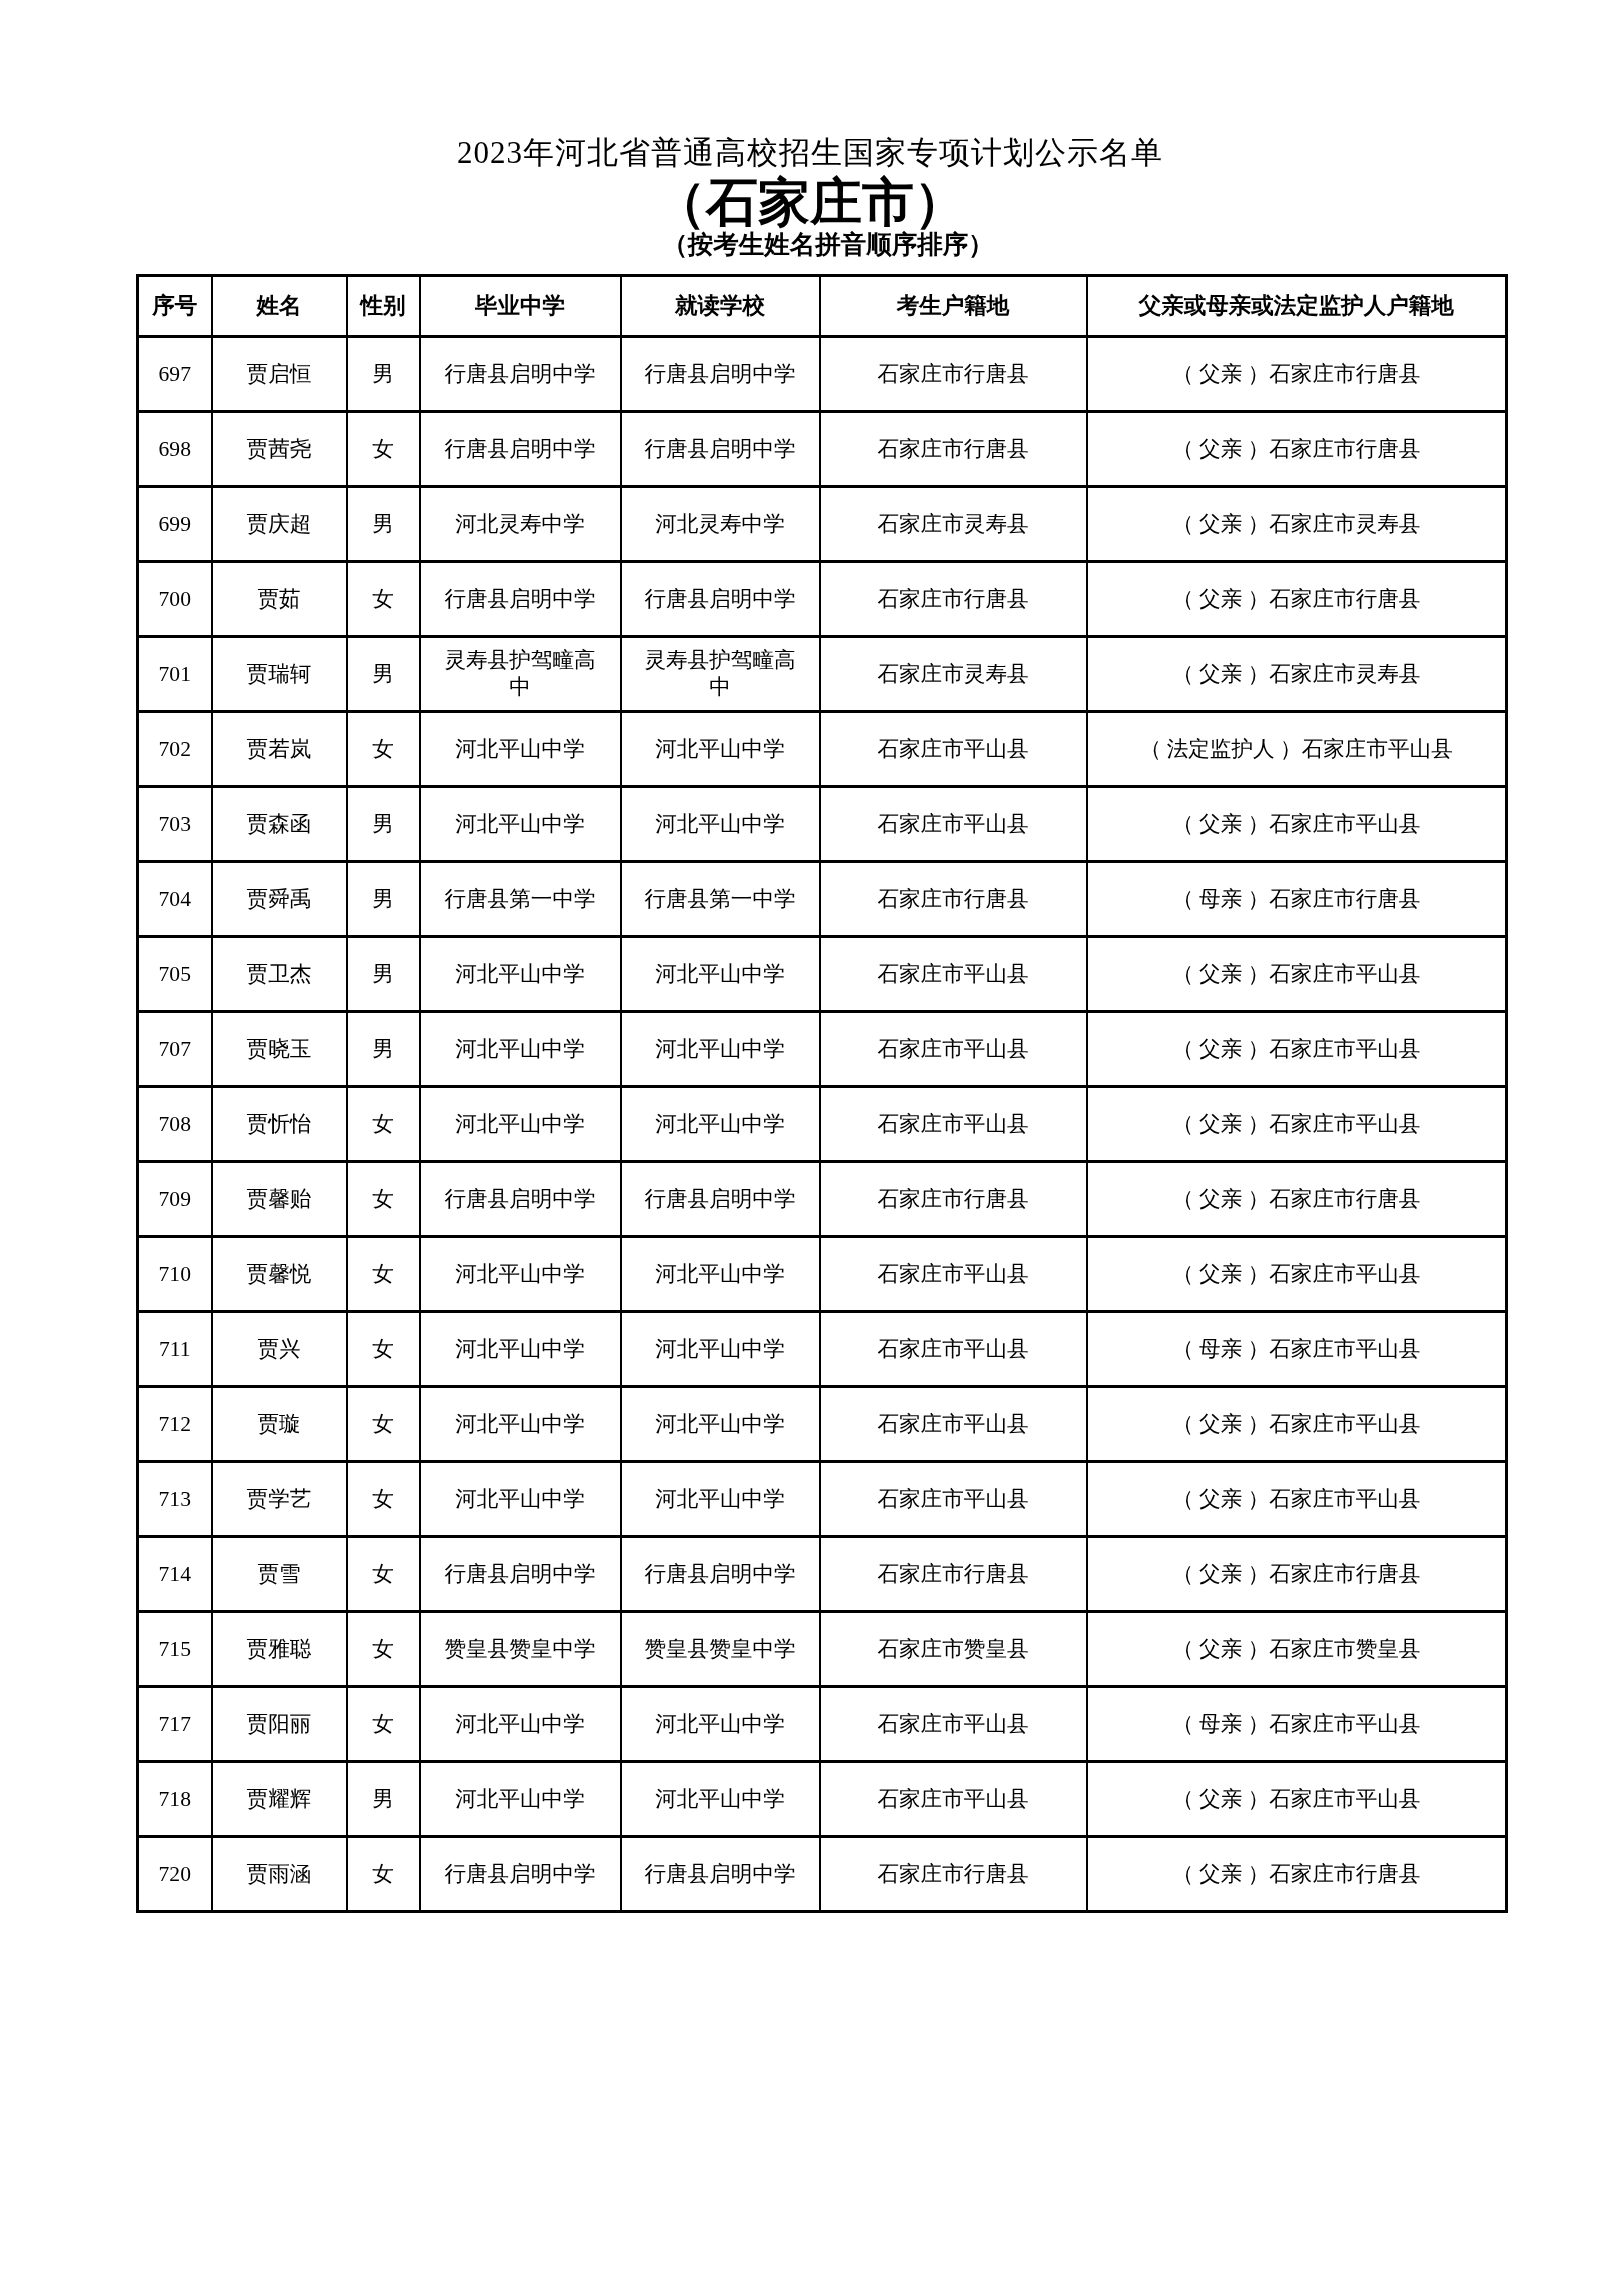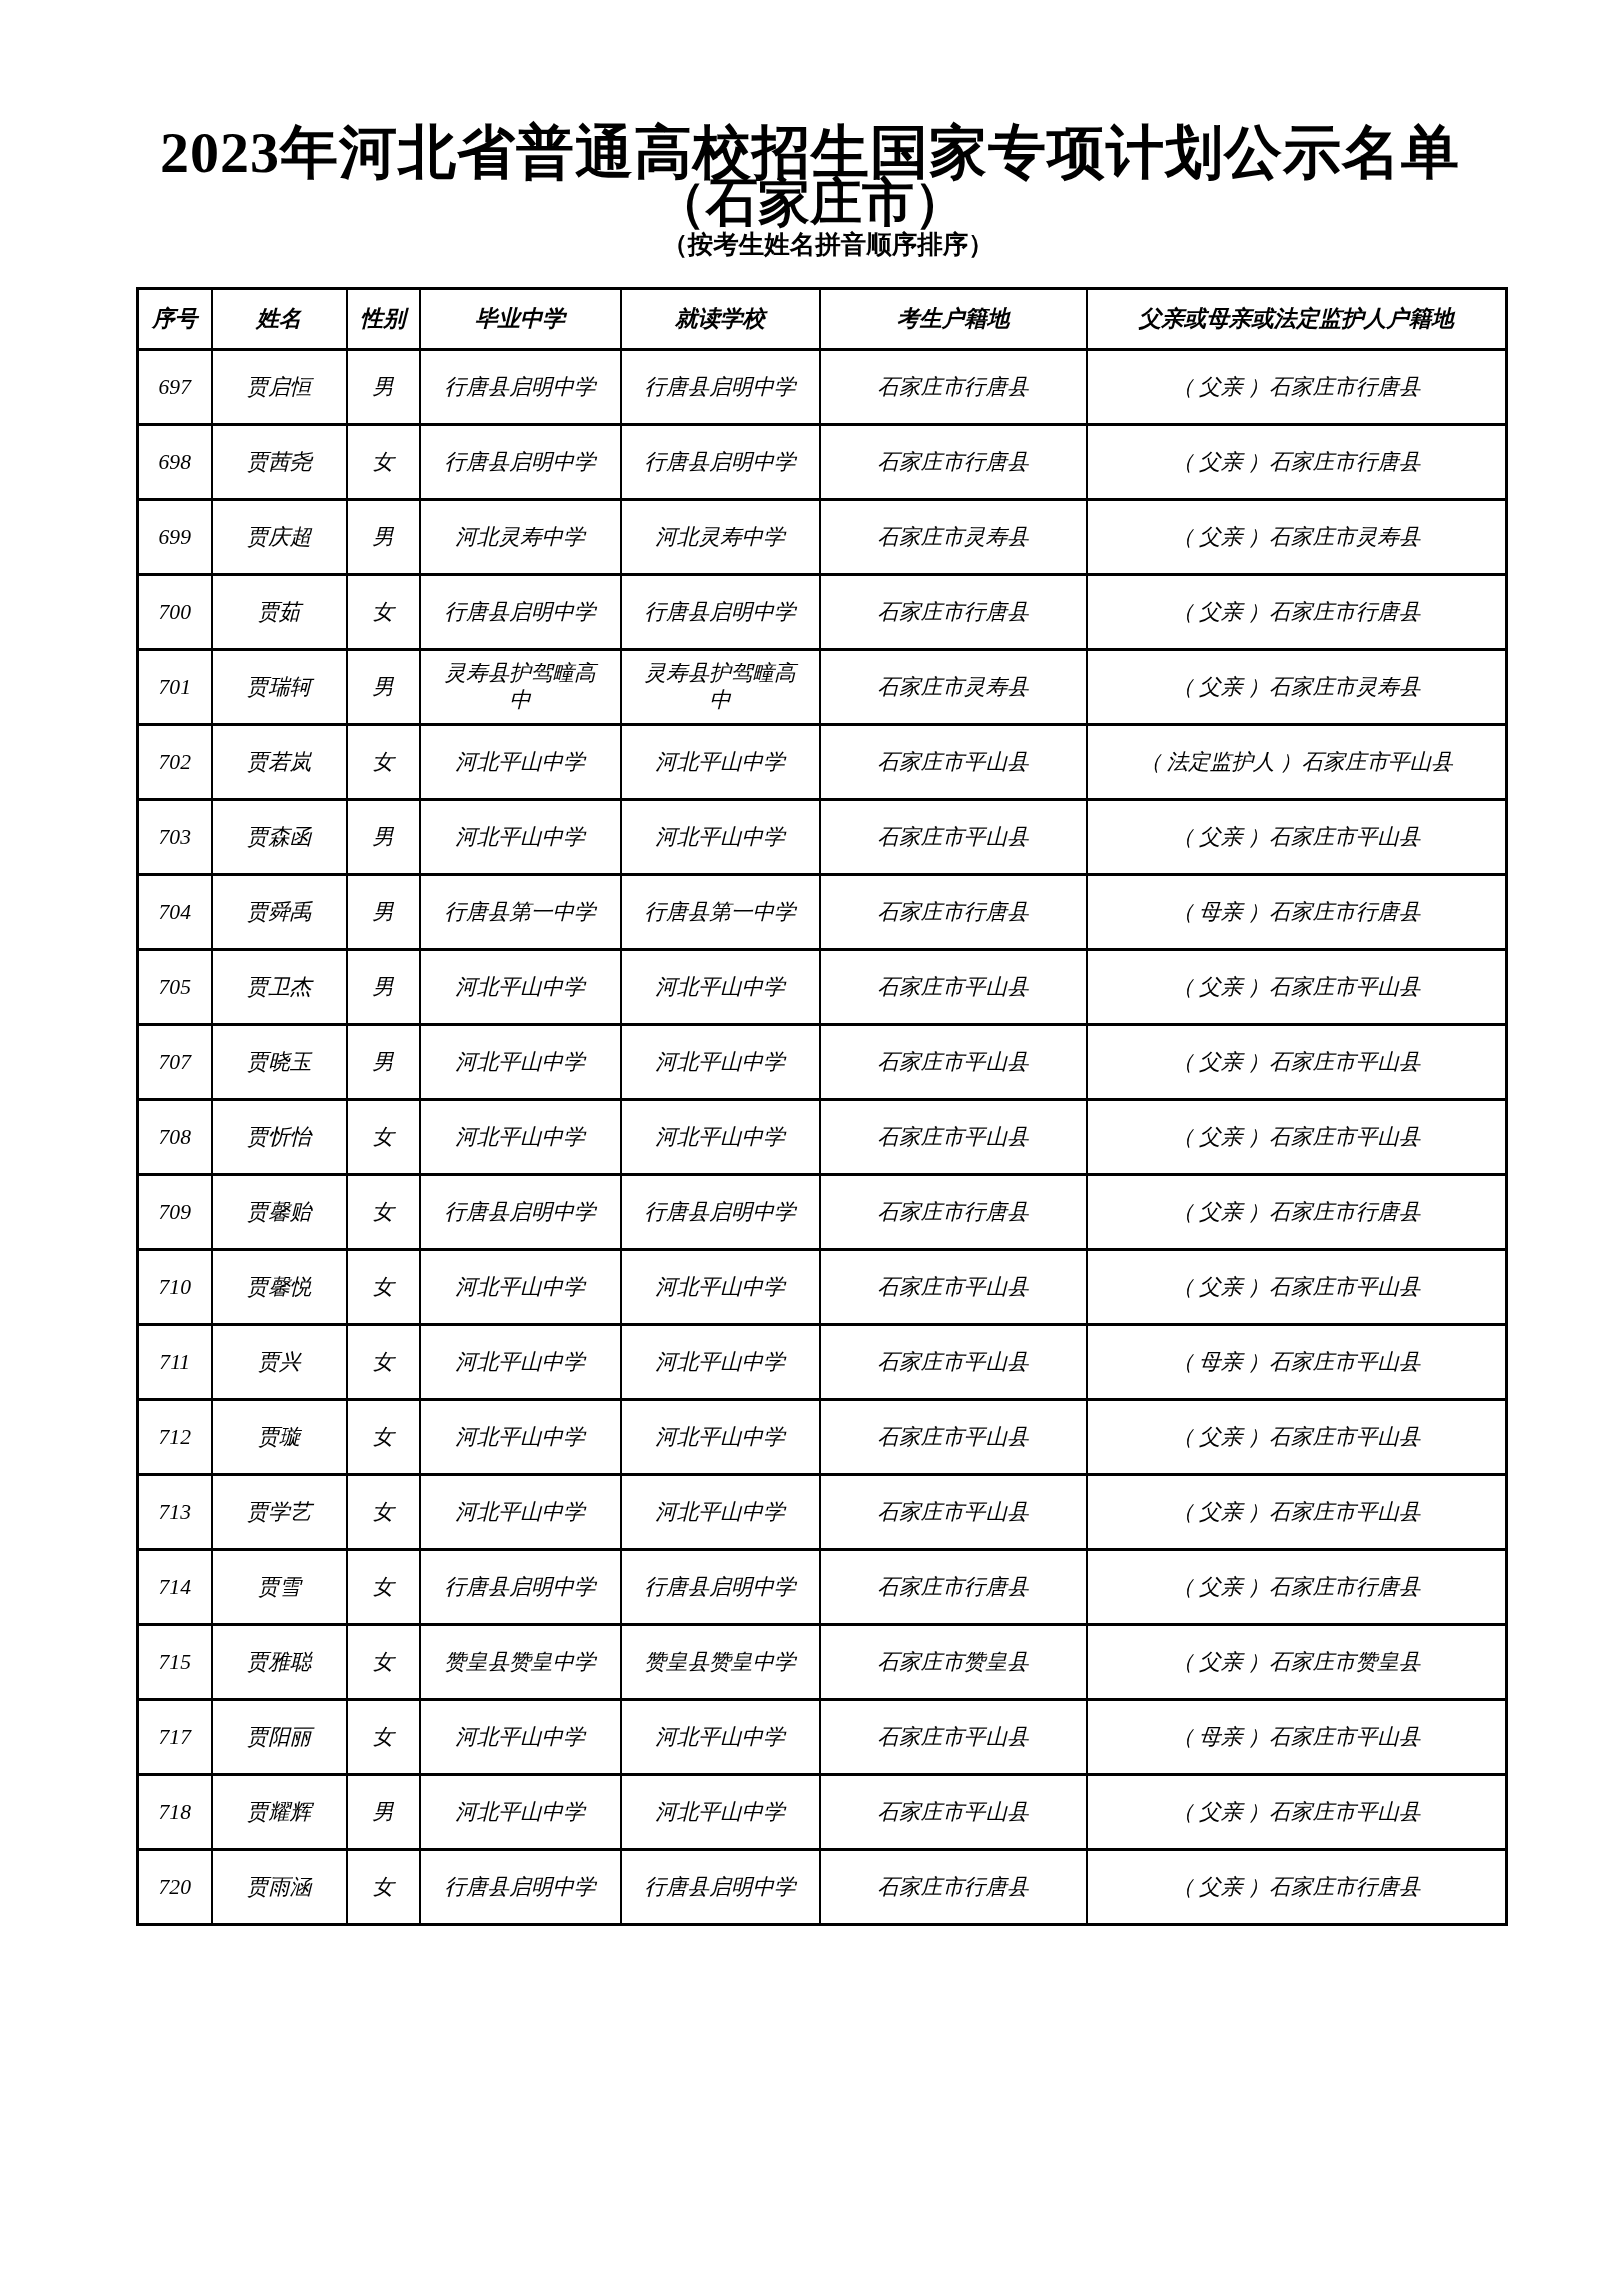--- a/index.html
+++ b/index.html
@@ -12,44 +12,43 @@
     height: 2293px;
     color: #000000;
     font-family: "Liberation Serif", "DejaVu Serif", serif;
     overflow: hidden;
   }
   .titles {
     padding-top: 127px;
     text-align: center;
   }
   .title-main {
-    font-size: 58px;
-    font-weight: bold;
+    font-size: 31px;
+    font-weight: normal;
     line-height: 51px;
     letter-spacing: 1px;
   }
   .title-sub {
     font-size: 52px;
     font-weight: bold;
     line-height: 49px;
   }
   .title-note {
     font-size: 25.5px;
     font-weight: bold;
     line-height: 31px;
     margin-top: 2px;
     padding-left: 36px;
   }
   table.roster {
     border-collapse: collapse;
     table-layout: fixed;
     width: 1368px;
-    margin: 27px 0 0 136px;
+    margin: 14px 0 0 136px;
     border: 3.9px solid #000;
-    font-style: italic;
   }
   table.roster th,
   table.roster td {
     border-left: 2.9px solid #000;
     border-right: 2.9px solid #000;
     border-top: 3.9px solid #000;
     border-bottom: 3.9px solid #000;
     text-align: center;
     vertical-align: middle;
     padding: 3.9px 13.7px;

